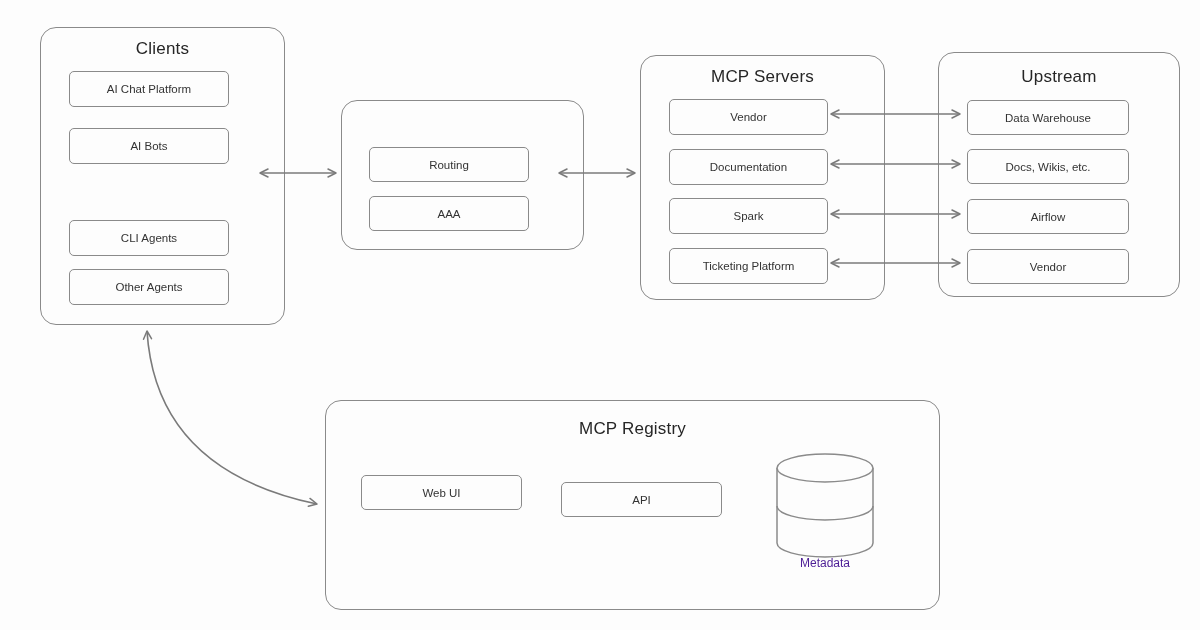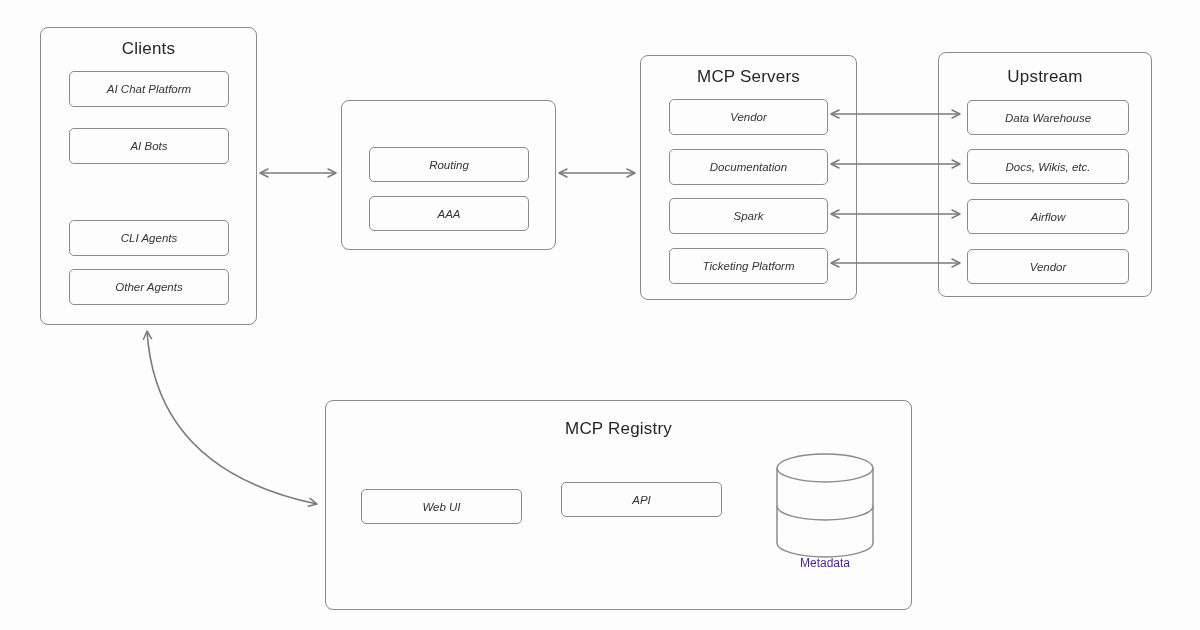--- a/index.html
+++ b/index.html
@@ -1,30 +1,30 @@
 <!DOCTYPE html>
 <html><head>
 <meta charset="utf-8">
 <style>
   html,body{margin:0;padding:0;background:#ffffff;}
   .canvas{
     position:relative;width:1200px;height:630px;background:#fdfdfd;overflow:hidden;
     font-family:"Liberation Sans", sans-serif;color:#2d2d2d;
   }
   .group{
-    position:absolute;border:1.6px solid #8a8a8a;border-radius:8px;background:transparent;
+    position:absolute;border:1.6px solid #8a8a8a;border-radius:16px;background:transparent;padding-left:28px;
   }
   .group-title{
     position:absolute;left:0;right:0;text-align:center;
     font-size:17px;font-weight:500;letter-spacing:.2px;color:#262626;
   }
   .item{
     position:absolute;border:1.4px solid #8a8a8a;border-radius:5px;background:#fdfdfd;
     display:flex;align-items:center;justify-content:center;
-    font-size:11.5px;color:#333;font-style:italic;
+    font-size:11.5px;color:#333;
   }
   .arrow-layer{position:absolute;left:0;top:0;pointer-events:none;}
   .db-label{
     position:absolute;text-align:center;font-size:12px;color:#4c1d95;
   }
 </style>
 </head>
 <body>
 
 <div class="canvas">
@@ -53,21 +53,21 @@
   <div class="group" style="left:938px;top:52px;width:212px;height:243px;">
     <div class="group-title" style="top:14px;">Upstream</div>
     <div class="item" style="left:28px;top:47px;width:160px;height:33px;">Data Warehouse</div>
     <div class="item" style="left:28px;top:96px;width:160px;height:33px;">Docs, Wikis, etc.</div>
     <div class="item" style="left:28px;top:146px;width:160px;height:33px;">Airflow</div>
     <div class="item" style="left:28px;top:196px;width:160px;height:33px;">Vendor</div>
   </div>
 
   <div class="group" style="left:325px;top:400px;width:585px;height:208px;">
     <div class="group-title" style="top:18px;">MCP Registry</div>
-    <div class="item" style="left:35px;top:88px;width:159px;height:33px;">Web UI</div>
+    <div class="item" style="left:35px;top:74px;width:159px;height:33px;">Web UI</div>
     <div class="item" style="left:235px;top:81px;width:159px;height:33px;">API</div>
   </div>
   <div class="db-label" style="left:775px;top:556px;width:100px;">Metadata</div>
 
   <svg class="arrow-layer" width="1200" height="630" viewBox="0 0 1200 630">
     <defs>
       <marker id="ah" viewBox="0 0 12 12" refX="10" refY="6" markerWidth="12" markerHeight="12" orient="auto-start-reverse" markerUnits="userSpaceOnUse">
         <path d="M2,2 L10,6 L2,10" fill="none" stroke="#7a7a7a" stroke-width="1.5" stroke-linecap="round" stroke-linejoin="round"></path>
       </marker>
     </defs>

